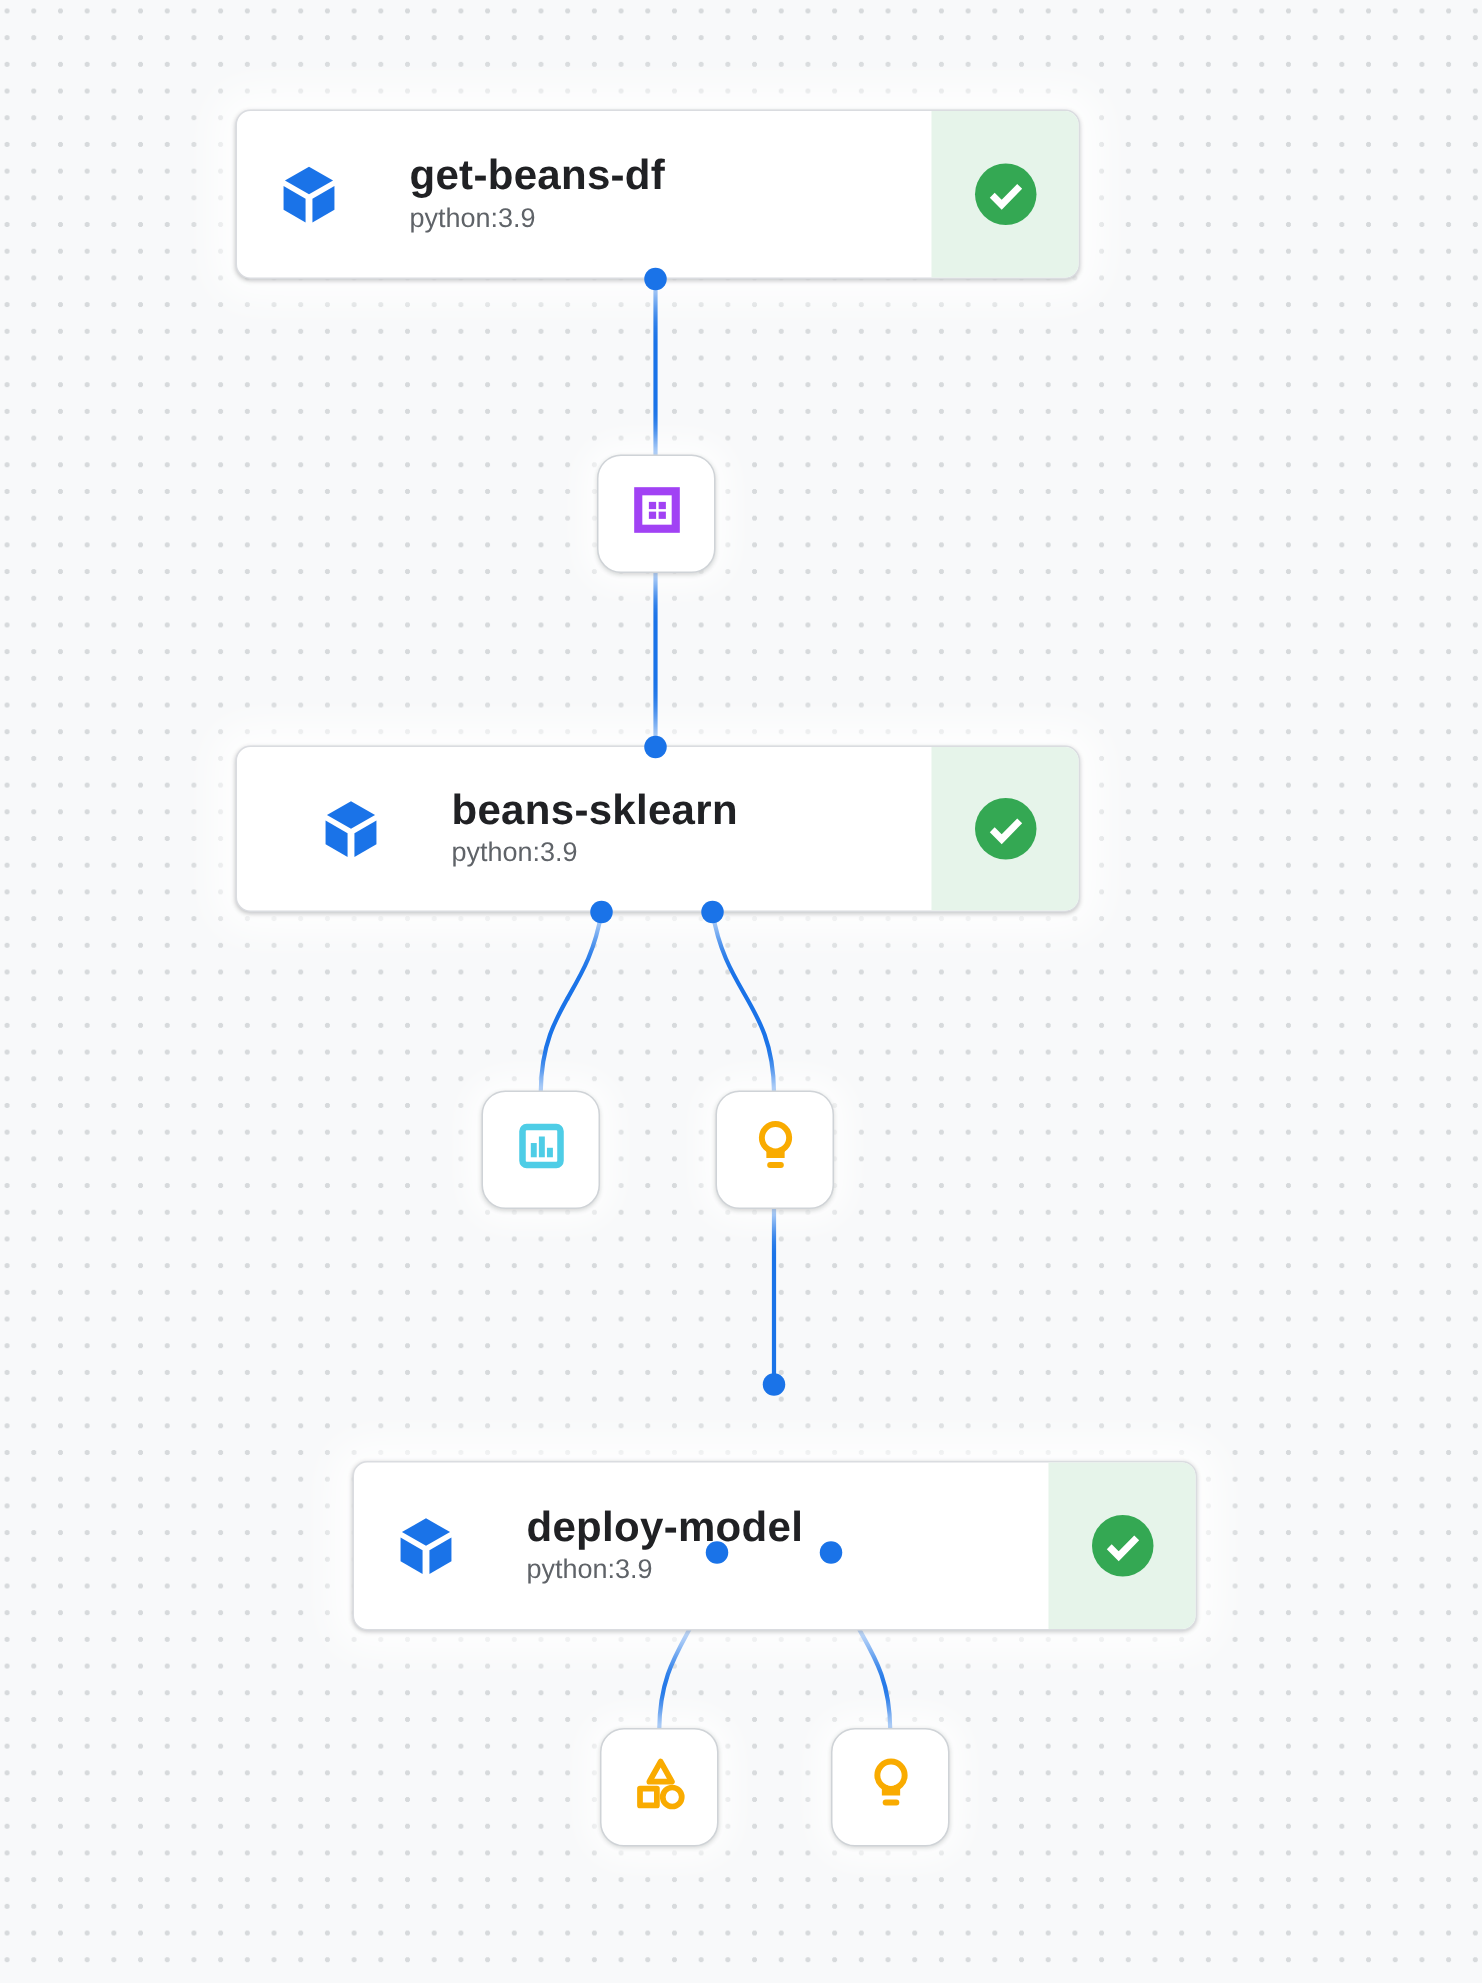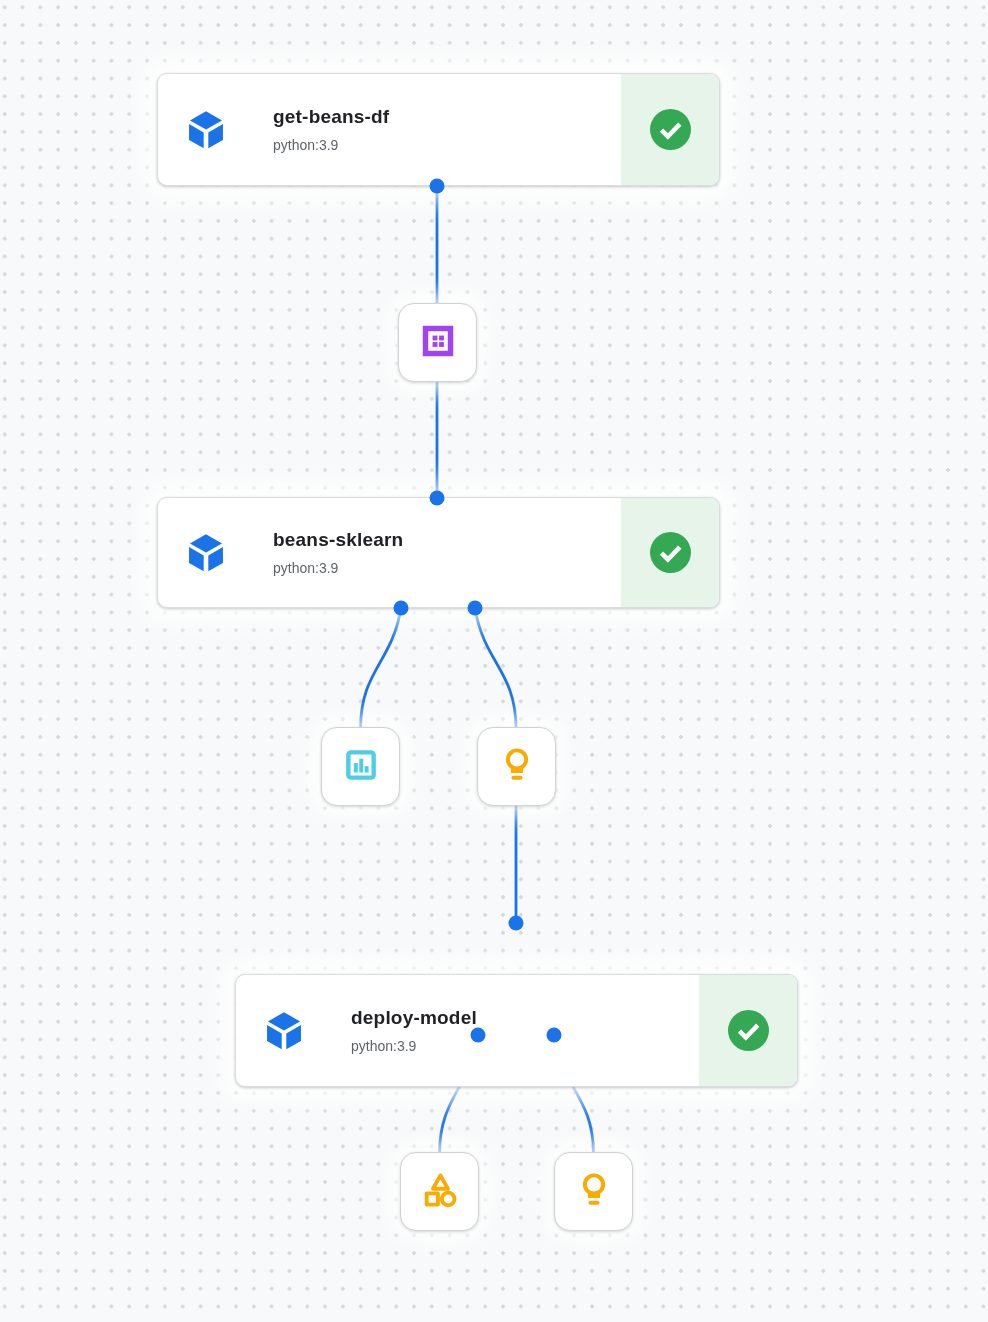--- a/index.html
+++ b/index.html
@@ -40,28 +40,28 @@
     margin-left: 26px;
     width: 44px; height: 48px;
     flex: 0 0 auto;
     display: flex; align-items: center; justify-content: center;
   }
   .node-text {
     margin-left: 45px;
     display: flex; flex-direction: column; justify-content: center;
   }
   .node-title {
-    font-size: 19px;
+    font-size: 28px;
     font-weight: 700;
     color: #202124;
     line-height: 27px;
     letter-spacing: .2px;
   }
   .node-subtitle {
-    font-size: 14px;
+    font-size: 18px;
     font-weight: 400;
     color: #5F6368;
     line-height: 24px;
     margin-top: 3px;
   }
   .node-status {
     position: absolute;
     top: 0; right: 0; bottom: 0;
     width: 98px;
     background: #E6F4EA;
@@ -83,21 +83,21 @@
     border-radius: 16px;
     box-sizing: border-box;
     box-shadow: 0 1px 3px rgba(60,64,67,.2), 0 0 20px 10px rgba(255,255,255,.8);
     z-index: 2;
     display: flex; align-items: center; justify-content: center;
     cursor: pointer;
   }
 
   
   #node-0 { left: 157px; top: 73px; }
-  #node-1 { left: 157px; top: 497px; height: 111px; }
+  #node-1 { left: 157px; top: 497px; height: 111px; padding-left: 28px; }
   #node-2 { left: 235px; top: 974px; }
 
   
   #artifact-0 { left: 398px; top: 303px; }
   #artifact-1 { left: 321px; top: 727px; }
   #artifact-2 { left: 477px; top: 727px; }
   #artifact-3 { left: 400px; top: 1152px; }
   #artifact-4 { left: 554px; top: 1152px; }
 </style>
 </head>

